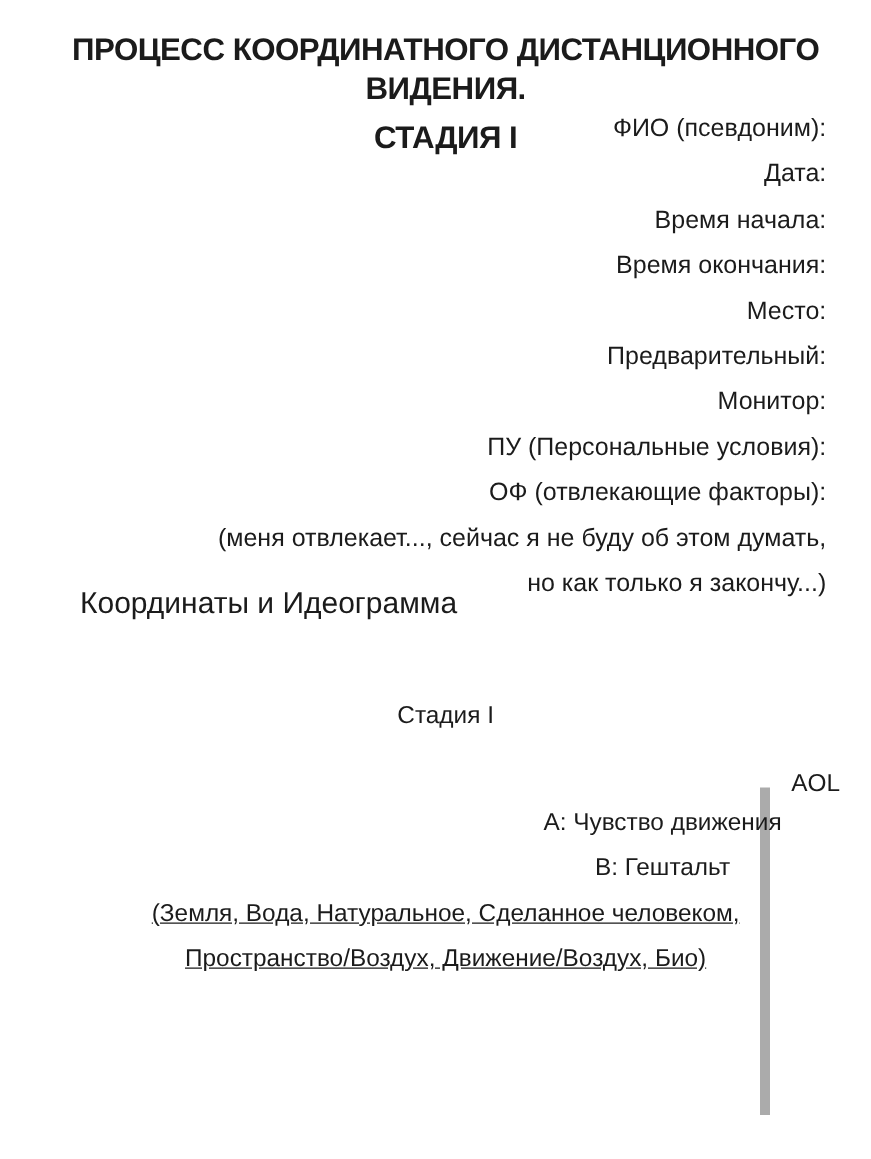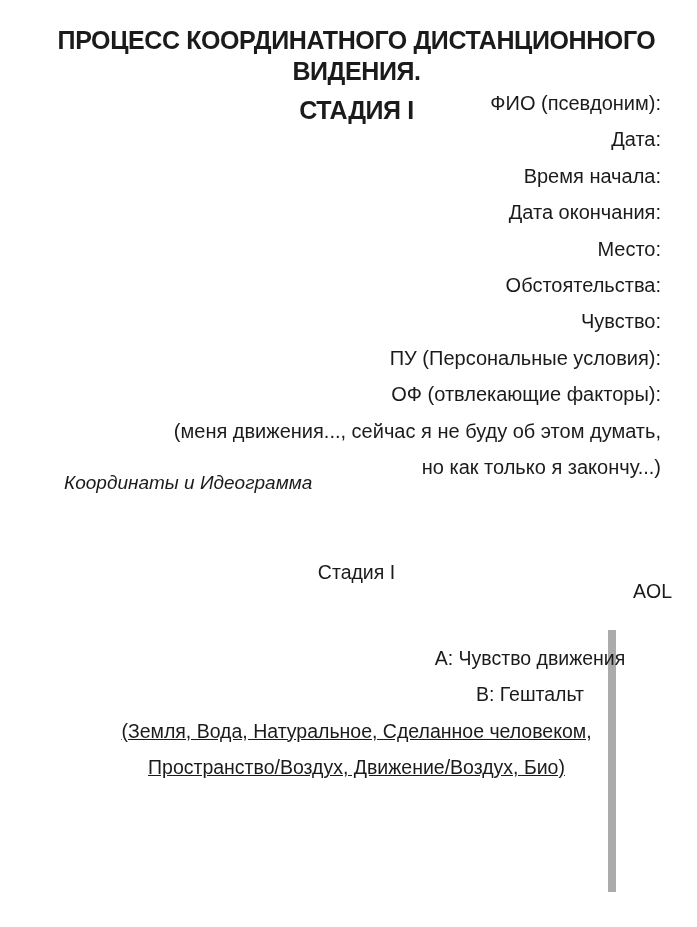--- a/index.html
+++ b/index.html
@@ -36,36 +36,35 @@
     right: 36px;
     text-align: right;
     font-size: 20px;
     line-height: 28.4px;
     white-space: nowrap;
   }
   .coords-heading {
     position: absolute;
     top: 457px;
     left: 52px;
-    font-size: 19px;
+    font-size: 24px;
     line-height: 28.4px;
-    font-style: italic;
   }
   .stage-heading {
     position: absolute;
     top: 546px;
     left: 0;
     right: 0;
     text-align: center;
     font-size: 19.5px;
     line-height: 28.4px;
   }
   .aol-label {
     position: absolute;
-    top: 565px;
+    top: 601px;
     left: 621px;
     font-size: 19.5px;
     line-height: 28.4px;
   }
   .aol-divider {
     position: absolute;
     left: 600px;
     top: 622px;
     width: 2px;
     height: 262px;
@@ -89,27 +88,27 @@
 
   <h1 class="title">
     <span class="title-line">ПРОЦЕСС КООРДИНАТНОГО ДИСТАНЦИОННОГО ВИДЕНИЯ.</span>
     <span class="title-line">СТАДИЯ I</span>
   </h1>
 
   <div class="header-fields">
     <div class="field-line">ФИО (псевдоним):</div>
     <div class="field-line">Дата:</div>
     <div class="field-line">Время начала:</div>
-    <div class="field-line">Дата окончания:</div>
+    <div class="field-line">Время окончания:</div>
     <div class="field-line">Место:</div>
-    <div class="field-line">Обстоятельства:</div>
-    <div class="field-line">Чувство:</div>
+    <div class="field-line">Предварительный:</div>
+    <div class="field-line">Монитор:</div>
     <div class="field-line">ПУ (Персональные условия):</div>
     <div class="field-line">ОФ (отвлекающие факторы):</div>
-    <div class="field-line">(меня движения..., сейчас я не буду об этом думать,</div>
+    <div class="field-line">(меня отвлекает..., сейчас я не буду об этом думать,</div>
     <div class="field-line">но как только я закончу...)</div>
   </div>
 
   <div class="coords-heading">Координаты и Идеограмма</div>
 
   <div class="stage-heading">Стадия I</div>
 
   <div class="aol-label">AOL</div>
   <div class="aol-divider"></div>
 

